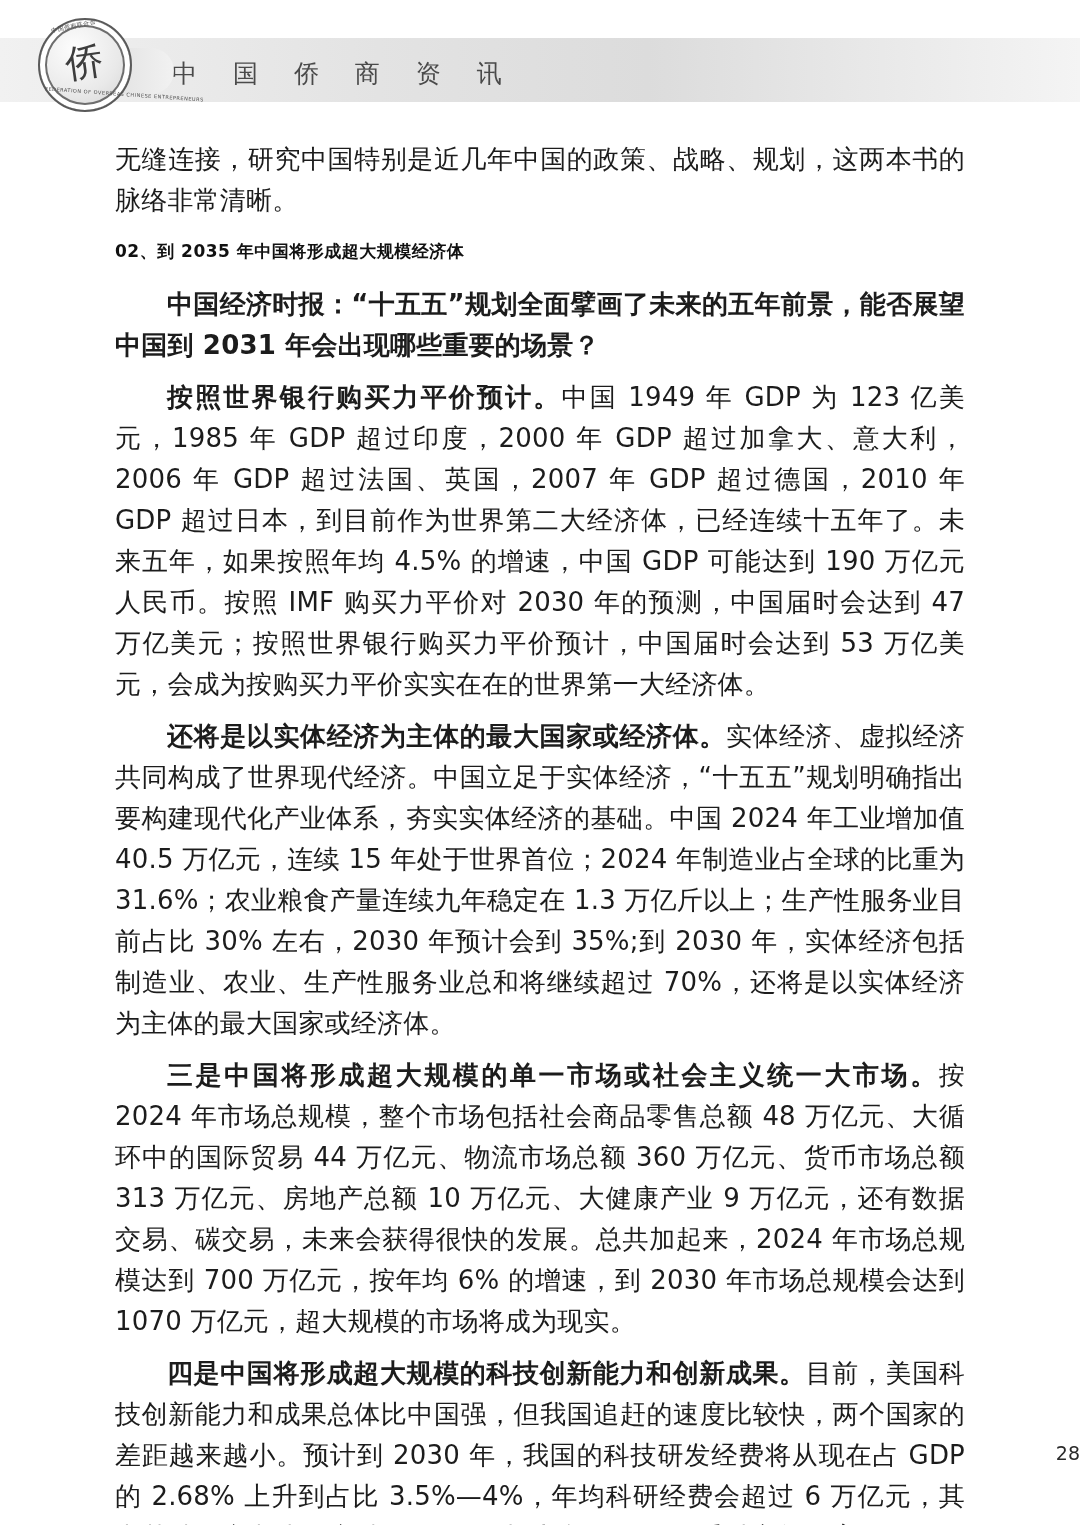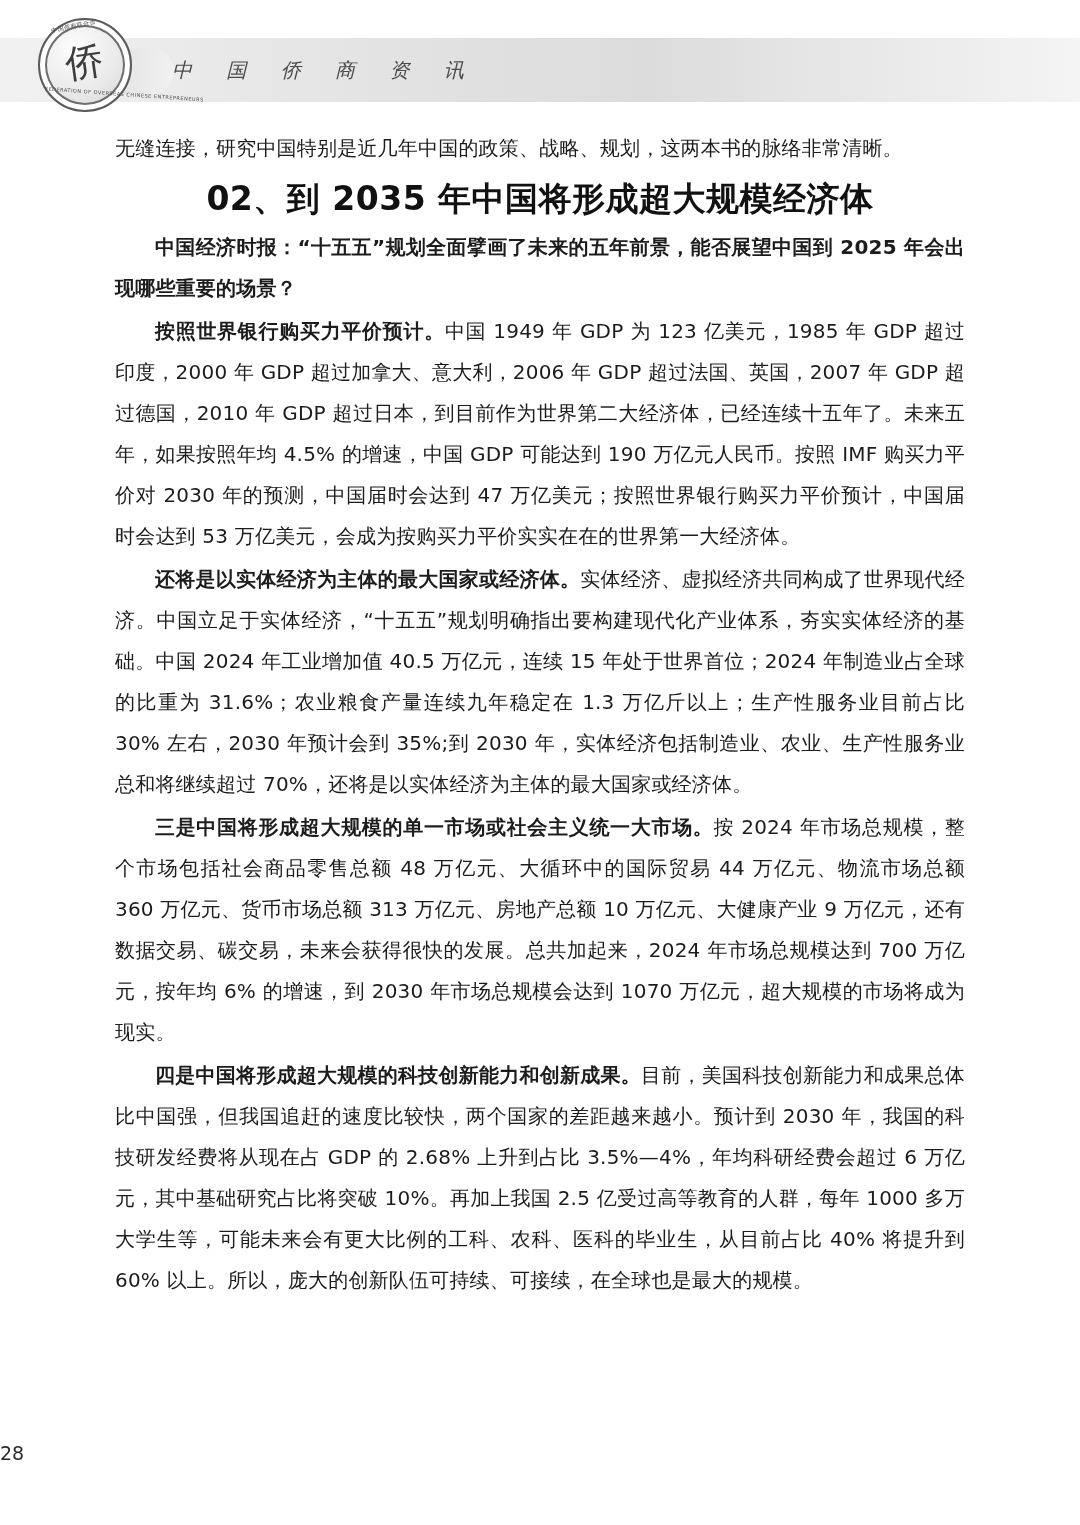--- a/index.html
+++ b/index.html
@@ -39,25 +39,24 @@
     top: 102px;
     left: 0;
     width: 1080px;
     height: 3px;
     background: #ffffff;
   }
   .header-title {
     position: absolute;
     top: 57px;
     left: 172px;
-    font-size: 20px;
+    font-size: 25px;
     letter-spacing: 14px;
     color: #4a4a4a;
     font-family: "DejaVu Sans", "Liberation Sans", sans-serif;
-    font-style: italic;
   }
   .logo-wrap {
     position: absolute;
     top: 18px;
     left: 38px;
     width: 112px;
     height: 90px;
   }
   .logo-ring {
     position: absolute;
@@ -120,50 +119,49 @@
   }
 
   
   .content {
     position: absolute;
     top: 128px;
     left: 115px;
     width: 850px;
   }
   p {
-    margin: 0 0 2px 0;
-    font-size: 20px;
+    margin: 11px 0 2px 0;
+    font-size: 26px;
     line-height: 41px;
     color: #1c1c1c;
     text-align: justify;
     text-justify: inter-ideograph;
     font-family: "DejaVu Sans", "Liberation Sans", sans-serif;
     letter-spacing: .2px;
   }
   p.indent {
     text-indent: 2em;
   }
   .section-title {
     margin: 8px 0 6px 0;
-    font-size: 33px;
+    font-size: 17px;
     line-height: 44px;
     font-weight: bold;
-    text-align: center;
     color: #111111;
     letter-spacing: .5px;
   }
   .b {
     font-weight: bold;
   }
   .page-number {
     position: absolute;
     top: 1442px;
     left: 0;
     width: 1080px;
-    text-align: left;
+    text-align: right;
     font-size: 19px;
     color: #2a2a2a;
   }
 </style>
 </head>
 <body>
 
 <div class="page">
 
   <div class="header">
@@ -180,21 +178,21 @@
       </div>
       <div class="logo-glyph">侨</div>
     </div>
   </div>
 
   <div class="content">
     <p>无缝连接，研究中国特别是近几年中国的政策、战略、规划，这两本书的脉络非常清晰。</p>
 
     <div class="section-title">02、到 2035 年中国将形成超大规模经济体</div>
 
-    <p class="indent"><span class="b">中国经济时报：“十五五”规划全面擘画了未来的五年前景，能否展望中国到 2025 年会出现哪些重要的场景？</span></p>
+    <p class="indent"><span class="b">中国经济时报：“十五五”规划全面擘画了未来的五年前景，能否展望中国到 2031 年会出现哪些重要的场景？</span></p>
 
 
     <p class="indent"><span class="b">按照世界银行购买力平价预计。</span><span>中国 1949 年 GDP 为 123 亿美元，1985 年 GDP 超过印度，2000 年 GDP 超过加拿大、意大利，2006 年 GDP 超过法国、英国，2007 年 GDP 超过德国，2010 年 GDP 超过日本，到目前作为世界第二大经济体，已经连续十五年了。未来五年，如果按照年均 4.5% 的增速，中国 GDP 可能达到 190 万亿元人民币。按照 IMF 购买力平价对 2030 年的预测，中国届时会达到 47 万亿美元；按照世界银行购买力平价预计，中国届时会达到 53 万亿美元，会成为按购买力平价实实在在的世界第一大经济体。</span></p>
 
     <p class="indent"><span class="b">还将是以实体经济为主体的最大国家或经济体。</span><span>实体经济、虚拟经济共同构成了世界现代经济。中国立足于实体经济，“十五五”规划明确指出要构建现代化产业体系，夯实实体经济的基础。中国 2024 年工业增加值 40.5 万亿元，连续 15 年处于世界首位；2024 年制造业占全球的比重为 31.6%；农业粮食产量连续九年稳定在 1.3 万亿斤以上；生产性服务业目前占比 30% 左右，2030 年预计会到 35%;到 2030 年，实体经济包括制造业、农业、生产性服务业总和将继续超过 70%，还将是以实体经济为主体的最大国家或经济体。</span></p>
 
     <p class="indent"><span class="b">三是中国将形成超大规模的单一市场或社会主义统一大市场。</span><span>按 2024 年市场总规模，整个市场包括社会商品零售总额 48 万亿元、大循环中的国际贸易 44 万亿元、物流市场总额 360 万亿元、货币市场总额 313 万亿元、房地产总额 10 万亿元、大健康产业 9 万亿元，还有数据交易、碳交易，未来会获得很快的发展。总共加起来，2024 年市场总规模达到 700 万亿元，按年均 6% 的增速，到 2030 年市场总规模会达到 1070 万亿元，超大规模的市场将成为现实。</span></p>
 
     <p class="indent"><span class="b">四是中国将形成超大规模的科技创新能力和创新成果。</span><span>目前，美国科技创新能力和成果总体比中国强，但我国追赶的速度比较快，两个国家的差距越来越小。预计到 2030 年，我国的科技研发经费将从现在占 GDP 的 2.68% 上升到占比 3.5%—4%，年均科研经费会超过 6 万亿元，其中基础研究占比将突破 10%。再加上我国 2.5 亿受过高等教育的人群，每年 1000 多万大学生等，可能未来会有更大比例的工科、农科、医科的毕业生，从目前占比 40% 将提升到 60% 以上。所以，庞大的创新队伍可持续、可接续，在全球也是最大的规模。</span></p>
 

